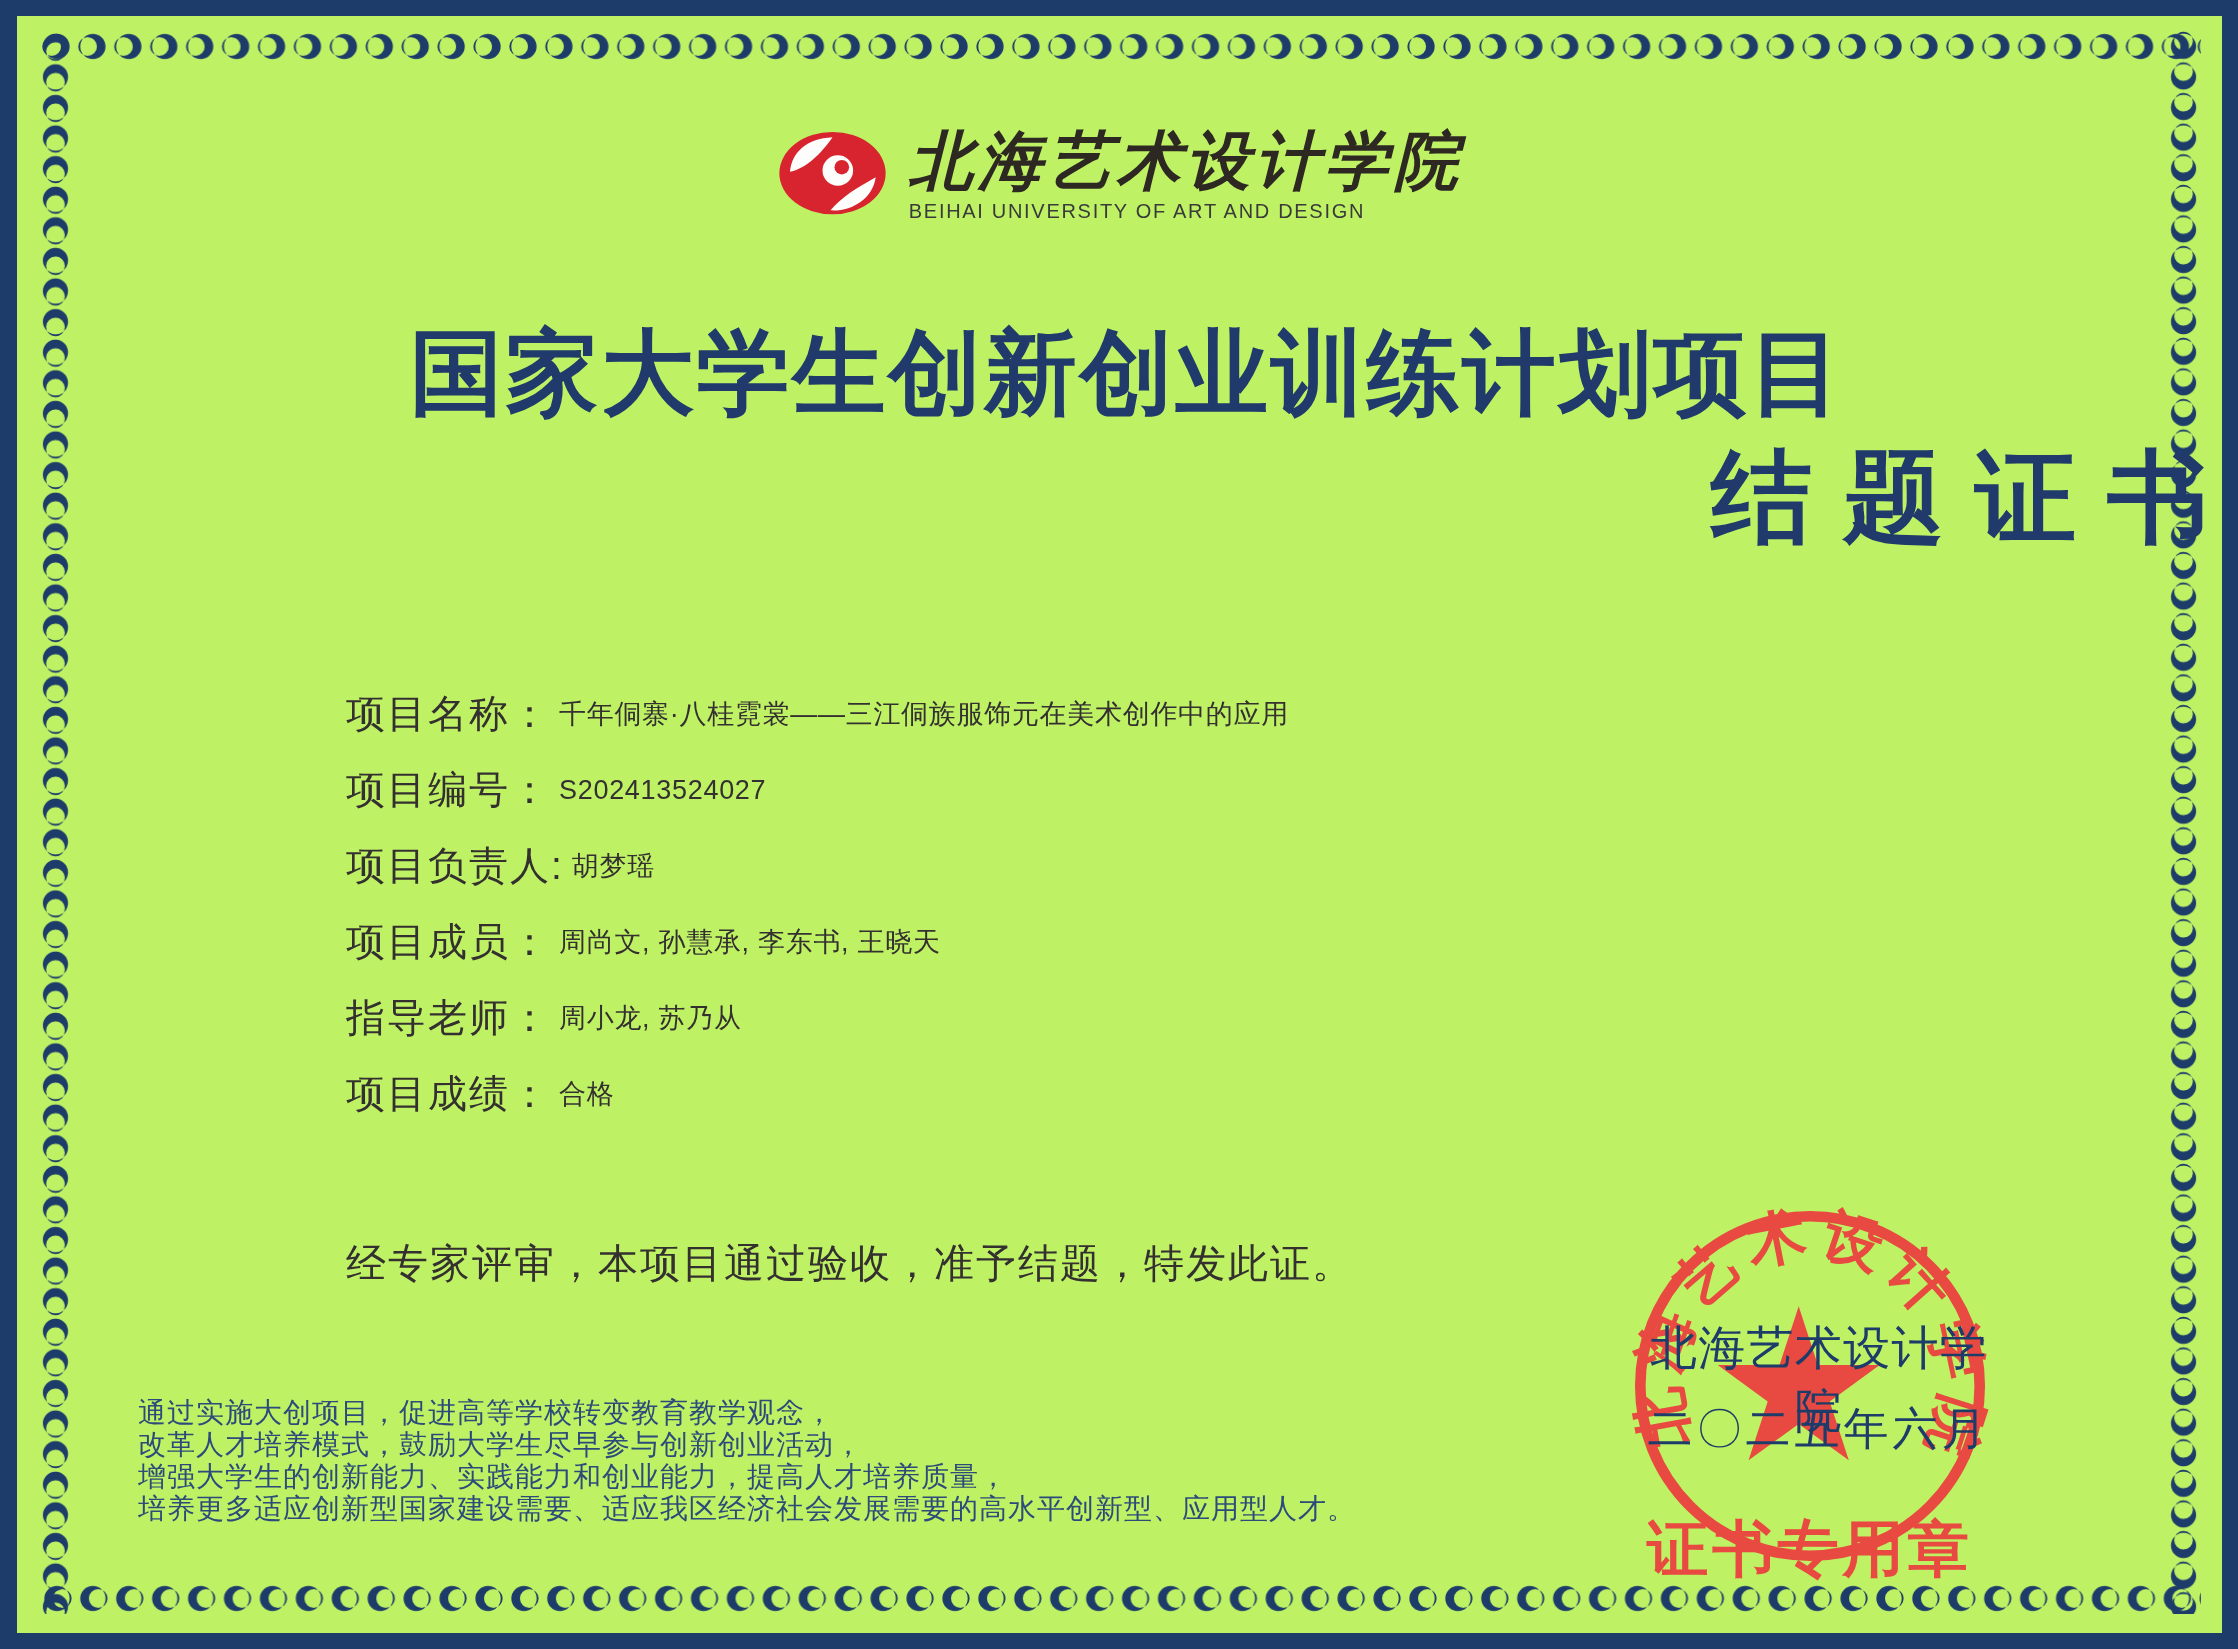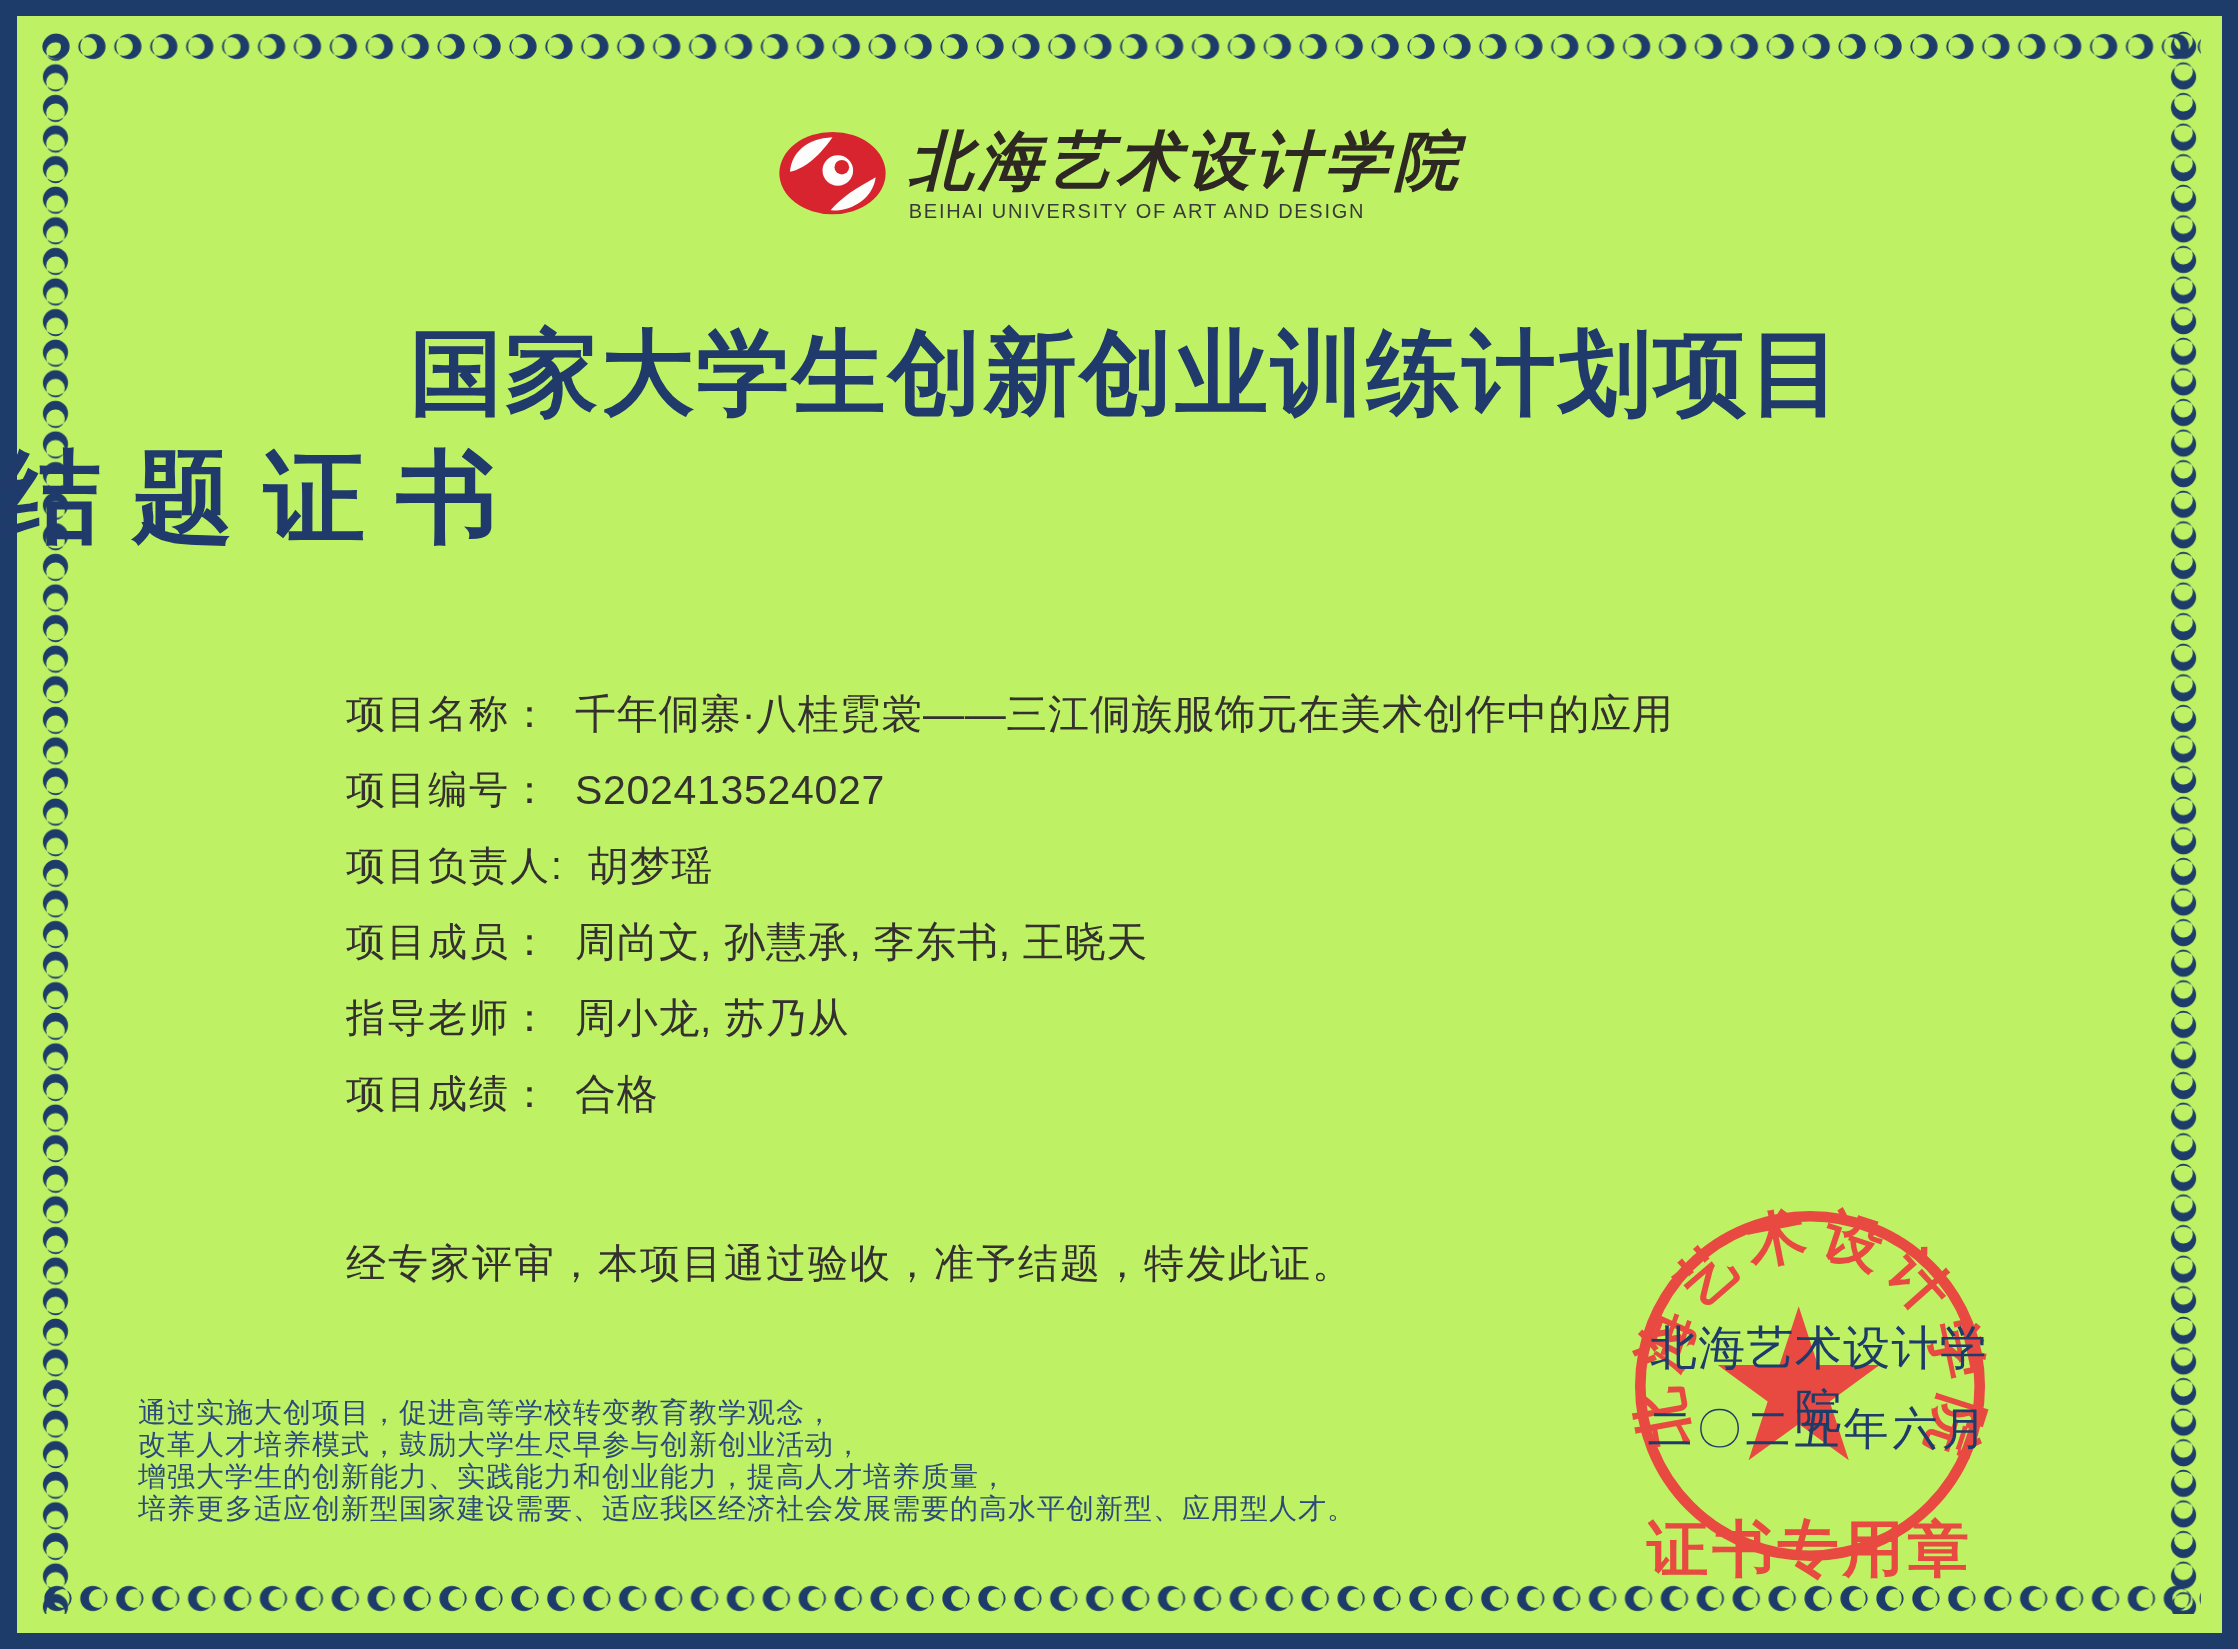--- a/index.html
+++ b/index.html
@@ -26,28 +26,28 @@
   .logo-row{position:absolute;left:0;right:0;top:128px;display:flex;justify-content:center;align-items:flex-start;gap:20px;}
   .logo-mark{flex:0 0 auto;}
   .logo-text{display:flex;flex-direction:column;align-items:flex-start;}
   .logo-cn{font-family:"Liberation Serif","DejaVu Serif",serif;font-style:italic;font-weight:bold;
            font-size:64px;line-height:1.05;color:#2e2823;letter-spacing:5.3px;}
   .logo-en{font-size:20px;color:#3a3a3a;letter-spacing:1.7px;margin-top:5.3px;font-weight:500;}
   
   .title{position:absolute;left:0;right:0;top:311px;text-align:center;
          font-family:"Liberation Serif","DejaVu Serif",serif;font-weight:bold;
          font-size:93px;color:#1f3a6b;letter-spacing:2.7px;padding-left:16px;}
-  .subtitle{position:absolute;left:0;right:6px;top:431px;text-align:left;
+  .subtitle{position:absolute;left:0;right:0;top:431px;text-align:right;
          font-family:Liberation Mono, monospace;font-weight:bold;
          font-size:101px;color:#1f3a6b;letter-spacing:31px;}
   
   .fields{position:absolute;left:346px;top:676px;}
   .field-row{height:76px;display:flex;align-items:center;}
   .field-label{font-size:39px;color:#343030;letter-spacing:2px;font-weight:500;white-space:pre;}
-  .field-value{font-size:41px;color:#343030;letter-spacing:0.7px;margin-left:24px;white-space:pre;}
+  .field-value{font-size:27px;color:#343030;letter-spacing:0.7px;margin-left:8px;white-space:pre;}
   
   .statement{position:absolute;left:346px;top:1236px;font-size:40px;color:#343030;letter-spacing:2px;text-align:center;}
   
   .footnote{position:absolute;left:138px;top:1397px;
             font-family:"Liberation Serif","DejaVu Serif",serif;
             font-size:28px;color:#2d4b7a;line-height:32px;letter-spacing:1px;}
   
   .stamp-svg{position:absolute;left:1619px;top:1197px;}
   .sig-org{position:absolute;left:1633px;top:1317px;width:372px;text-align:center;
            font-size:47px;color:#1e3c6a;letter-spacing:1.3px;font-weight:500;}

